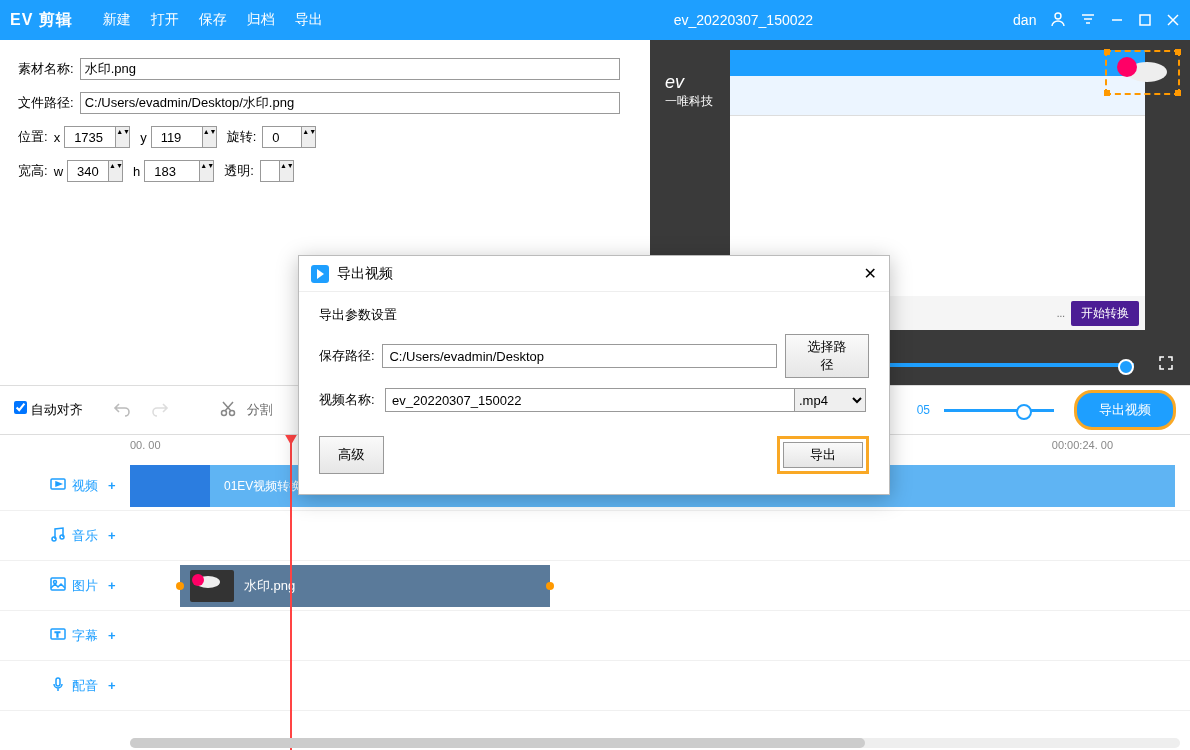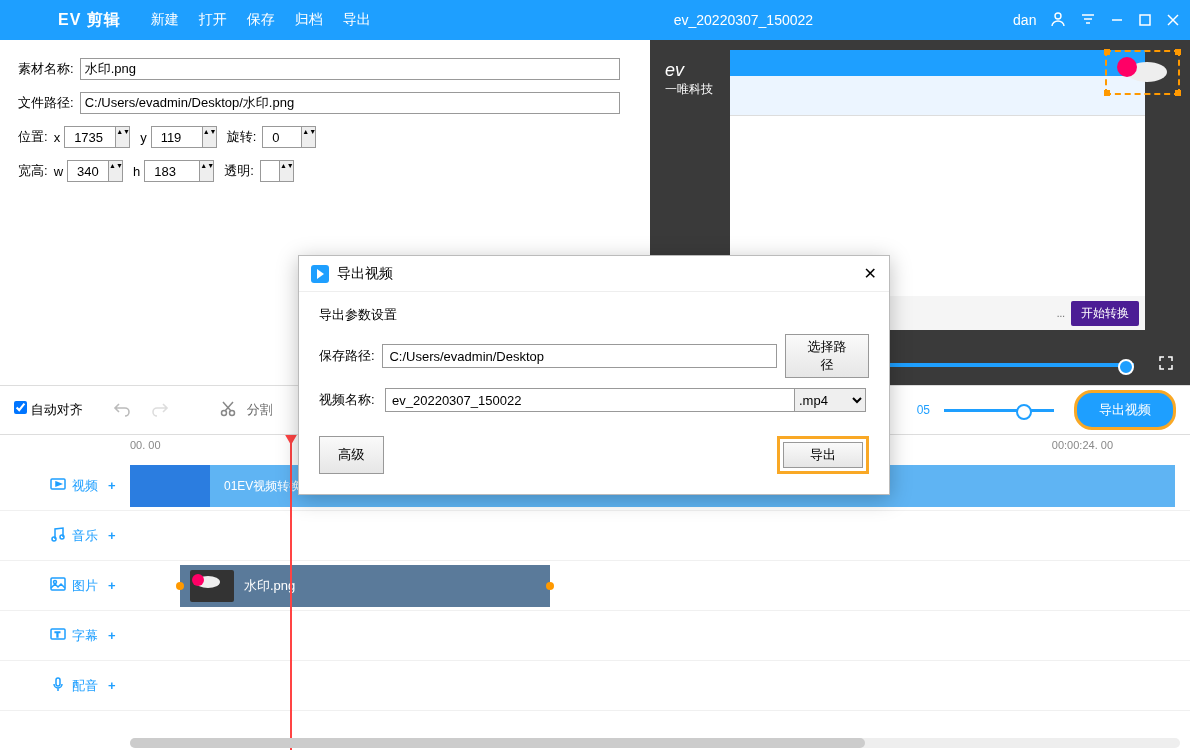--- a/index.html
+++ b/index.html
@@ -1,19 +1,19 @@
 <!DOCTYPE html>
 <html><head>
 <meta charset="utf-8">
 <style>
 * { margin: 0; padding: 0; box-sizing: border-box; font-family: "Microsoft YaHei", sans-serif; }
 body { width: 1190px; height: 750px; background: #fff; overflow: hidden; position: relative; }
 
 .titlebar { height: 40px; background: #1e9fff; display: flex; align-items: center; color: #fff; font-size: 14px; padding: 0 10px; }
-.titlebar .logo { font-size: 16px; font-weight: bold; margin-right: 30px; letter-spacing: 1px; margin-left: 48px; }
+.titlebar .logo { font-size: 16px; font-weight: bold; margin-right: 30px; letter-spacing: 1px; }
 .titlebar .menu-item { margin-right: 20px; cursor: pointer; }
 .titlebar .spacer { flex: 1; }
 .titlebar .proj-name { margin-right: 200px; }
 .titlebar .user { margin-right: 4px; }
 .titlebar .win-icons span { margin-left: 10px; cursor: pointer; display: inline-block; }
 
 .main-area { display: flex; height: 345px; }
 .prop-panel { flex: 0 0 650px; padding: 18px 18px 0 18px; font-size: 13px; }
 .prop-row { display: flex; align-items: center; margin-bottom: 12px; }
 .prop-row label { margin-right: 6px; }
@@ -22,21 +22,21 @@
 .spin { width: 14px; height: 22px; border: 1px solid #999; border-left: none; display: inline-flex; flex-direction: column; font-size: 7px; line-height: 10px; text-align: center; margin-right: 10px; background: #eee; }
 
 .preview { flex: 1; background: #3a3a3a; position: relative; }
 .preview-inner { position: absolute; left: 80px; top: 10px; width: 415px; height: 280px; background: #fff; }
 .preview-toolbar { height: 26px; background: #1e9fff; }
 .preview-subbar { height: 40px; background: #ecf5ff; border-bottom: 1px solid #ddd; }
 .preview-footer { position: absolute; bottom: 0; right: 0; width: 100%; height: 34px; background: #f5f5f5; display: flex; justify-content: flex-end; align-items: center; padding-right: 6px; gap: 6px; }
 .preview-footer .btn-primary { background: #4c1d95; color: #fff; padding: 4px 10px; font-size: 12px; border-radius: 2px; }
 .preview .wm-overlay { position: absolute; right: 10px; top: 10px; width: 75px; height: 45px; border: 2px dashed #f90; }
 .preview .wm-overlay .wm-dot { position: absolute; width: 6px; height: 6px; background: #f90; }
-.preview .wm-logo { position: absolute; left: 15px; top: 20px; font-size: 12px; color: #fff; }
+.preview .wm-logo { position: absolute; left: 15px; top: 32px; font-size: 12px; color: #fff; }
 .preview .wm-shape { position: absolute; top: 5px; left: 10px; }
 .wm-shape .blob1 { width: 40px; height: 20px; background: #eee; border-radius: 50%; position: absolute; left: 10px; top: 5px; }
 .wm-shape .blob2 { width: 20px; height: 20px; background: #f06; border-radius: 50%; position: absolute; left: 0; top: 0; }
 
 .player-ctrl { position: absolute; bottom: 0; left: 0; right: 0; height: 40px; background: #3a3a3a; display: flex; align-items: center; padding: 0 16px; color: #fff; }
 .player-ctrl .pbtn { margin-right: 18px; cursor: pointer; }
 .player-ctrl .track { flex: 1; height: 4px; background: #1e9fff; position: relative; margin: 0 14px; }
 .player-ctrl .track::after { content: ''; position: absolute; right: 0; top: -4px; width: 12px; height: 12px; background: #1e9fff; border: 2px solid #fff; border-radius: 50%; }
 .player-ctrl .fs { margin-left: 10px; cursor: pointer; }
 

